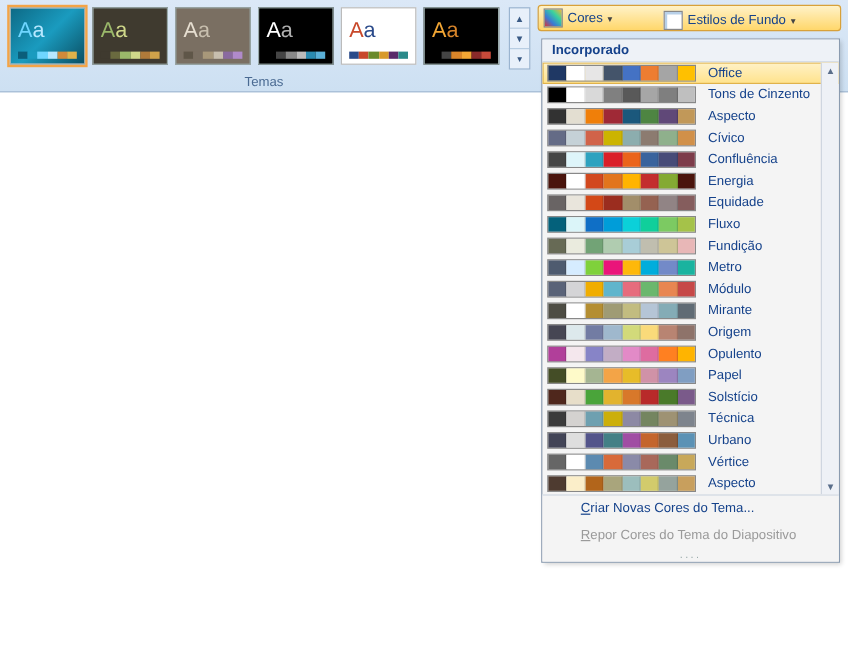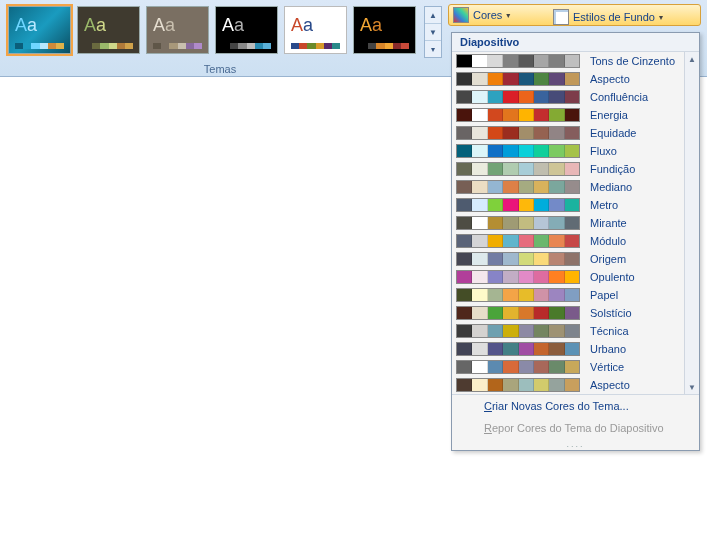--- a/index.html
+++ b/index.html
@@ -294,22 +294,35 @@
     <div class="ribbon-btn" style="margin-left:100px;margin-top:-20px;">
       <span class="icon-sq" style="background:#fff;border:1px solid #888;box-shadow:inset 2px 2px 0 #b8d0e8;"></span>
       <span>Estilos de Fundo</span>
       <span class="chev">▾</span>
     </div>
   </div>
   <div class="group-label">Temas</div>
 </div>
 
 <div class="dropdown">
-  <div class="dd-header">Diapositivo</div>
+  <div class="dd-header">Incorporado</div>
   <div class="dd-list" id="dd-list">
+    <div class="dd-row hover">
+        <div class="color-strip">
+          <span style="background: rgb(31, 56, 100);"></span>
+          <span style="background: rgb(255, 255, 255);"></span>
+          <span style="background: rgb(231, 230, 230);"></span>
+          <span style="background: rgb(68, 84, 106);"></span>
+          <span style="background: rgb(68, 114, 196);"></span>
+          <span style="background: rgb(237, 125, 49);"></span>
+          <span style="background: rgb(165, 165, 165);"></span>
+          <span style="background: rgb(255, 192, 0);"></span>
+        </div>
+        <div class="dd-label">Office</div>
+      </div>
       <div class="dd-row">
         <div class="color-strip">
           <span style="background: rgb(0, 0, 0);"></span>
           <span style="background: rgb(255, 255, 255);"></span>
           <span style="background: rgb(217, 217, 217);"></span>
           <span style="background: rgb(128, 128, 128);"></span>
           <span style="background: rgb(89, 89, 89);"></span>
           <span style="background: rgb(166, 166, 166);"></span>
           <span style="background: rgb(127, 127, 127);"></span>
           <span style="background: rgb(191, 191, 191);"></span>
@@ -324,20 +337,33 @@
           <span style="background: rgb(159, 41, 54);"></span>
           <span style="background: rgb(27, 88, 124);"></span>
           <span style="background: rgb(78, 133, 66);"></span>
           <span style="background: rgb(96, 72, 120);"></span>
           <span style="background: rgb(193, 152, 89);"></span>
         </div>
         <div class="dd-label">Aspecto</div>
       </div>
       <div class="dd-row">
         <div class="color-strip">
+          <span style="background: rgb(100, 107, 134);"></span>
+          <span style="background: rgb(197, 209, 215);"></span>
+          <span style="background: rgb(209, 99, 73);"></span>
+          <span style="background: rgb(204, 180, 0);"></span>
+          <span style="background: rgb(140, 173, 174);"></span>
+          <span style="background: rgb(140, 123, 112);"></span>
+          <span style="background: rgb(143, 176, 140);"></span>
+          <span style="background: rgb(209, 144, 73);"></span>
+        </div>
+        <div class="dd-label">Cívico</div>
+      </div>
+      <div class="dd-row">
+        <div class="color-strip">
           <span style="background: rgb(70, 70, 70);"></span>
           <span style="background: rgb(222, 245, 250);"></span>
           <span style="background: rgb(45, 162, 191);"></span>
           <span style="background: rgb(218, 31, 40);"></span>
           <span style="background: rgb(235, 100, 27);"></span>
           <span style="background: rgb(57, 99, 157);"></span>
           <span style="background: rgb(71, 75, 120);"></span>
           <span style="background: rgb(125, 60, 74);"></span>
         </div>
         <div class="dd-label">Confluência</div>
@@ -389,69 +415,56 @@
           <span style="background: rgb(176, 204, 176);"></span>
           <span style="background: rgb(168, 205, 215);"></span>
           <span style="background: rgb(192, 190, 175);"></span>
           <span style="background: rgb(206, 197, 151);"></span>
           <span style="background: rgb(232, 183, 183);"></span>
         </div>
         <div class="dd-label">Fundição</div>
       </div>
       <div class="dd-row">
         <div class="color-strip">
-          <span style="background: rgb(119, 95, 85);"></span>
-          <span style="background: rgb(235, 221, 195);"></span>
-          <span style="background: rgb(148, 182, 210);"></span>
-          <span style="background: rgb(221, 128, 71);"></span>
-          <span style="background: rgb(165, 171, 129);"></span>
-          <span style="background: rgb(216, 178, 92);"></span>
-          <span style="background: rgb(123, 167, 157);"></span>
-          <span style="background: rgb(150, 140, 140);"></span>
-        </div>
-        <div class="dd-label">Mediano</div>
-      </div>
-      <div class="dd-row">
-        <div class="color-strip">
           <span style="background: rgb(78, 91, 111);"></span>
           <span style="background: rgb(214, 236, 255);"></span>
           <span style="background: rgb(127, 209, 59);"></span>
           <span style="background: rgb(234, 21, 122);"></span>
           <span style="background: rgb(254, 184, 10);"></span>
           <span style="background: rgb(0, 173, 220);"></span>
           <span style="background: rgb(115, 138, 200);"></span>
           <span style="background: rgb(26, 179, 159);"></span>
         </div>
         <div class="dd-label">Metro</div>
       </div>
       <div class="dd-row">
         <div class="color-strip">
+          <span style="background: rgb(90, 99, 120);"></span>
+          <span style="background: rgb(212, 212, 214);"></span>
+          <span style="background: rgb(240, 173, 0);"></span>
+          <span style="background: rgb(96, 181, 204);"></span>
+          <span style="background: rgb(230, 108, 125);"></span>
+          <span style="background: rgb(107, 183, 109);"></span>
+          <span style="background: rgb(232, 134, 81);"></span>
+          <span style="background: rgb(198, 72, 71);"></span>
+        </div>
+        <div class="dd-label">Módulo</div>
+      </div>
+      <div class="dd-row">
+        <div class="color-strip">
           <span style="background: rgb(78, 77, 68);"></span>
           <span style="background: rgb(255, 255, 255);"></span>
           <span style="background: rgb(180, 142, 50);"></span>
           <span style="background: rgb(159, 155, 116);"></span>
           <span style="background: rgb(194, 188, 128);"></span>
           <span style="background: rgb(181, 197, 214);"></span>
           <span style="background: rgb(132, 172, 182);"></span>
           <span style="background: rgb(96, 107, 116);"></span>
         </div>
         <div class="dd-label">Mirante</div>
-      </div>
-      <div class="dd-row">
-        <div class="color-strip">
-          <span style="background: rgb(90, 99, 120);"></span>
-          <span style="background: rgb(212, 212, 214);"></span>
-          <span style="background: rgb(240, 173, 0);"></span>
-          <span style="background: rgb(96, 181, 204);"></span>
-          <span style="background: rgb(230, 108, 125);"></span>
-          <span style="background: rgb(107, 183, 109);"></span>
-          <span style="background: rgb(232, 134, 81);"></span>
-          <span style="background: rgb(198, 72, 71);"></span>
-        </div>
-        <div class="dd-label">Módulo</div>
       </div>
       <div class="dd-row">
         <div class="color-strip">
           <span style="background: rgb(70, 70, 83);"></span>
           <span style="background: rgb(221, 233, 236);"></span>
           <span style="background: rgb(114, 124, 163);"></span>
           <span style="background: rgb(159, 184, 205);"></span>
           <span style="background: rgb(210, 218, 122);"></span>
           <span style="background: rgb(250, 218, 122);"></span>
           <span style="background: rgb(184, 132, 114);"></span>

